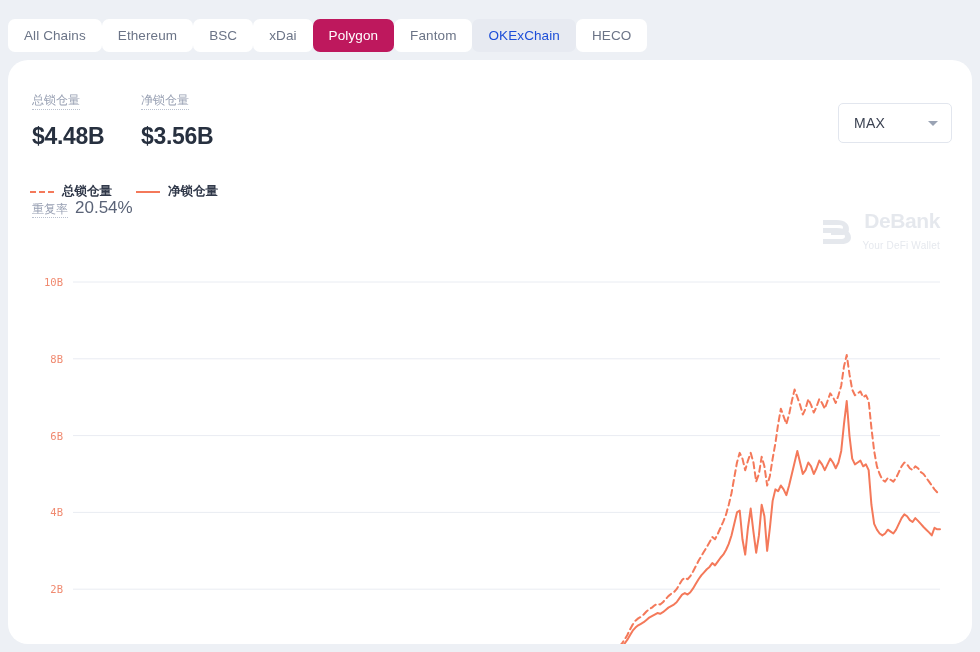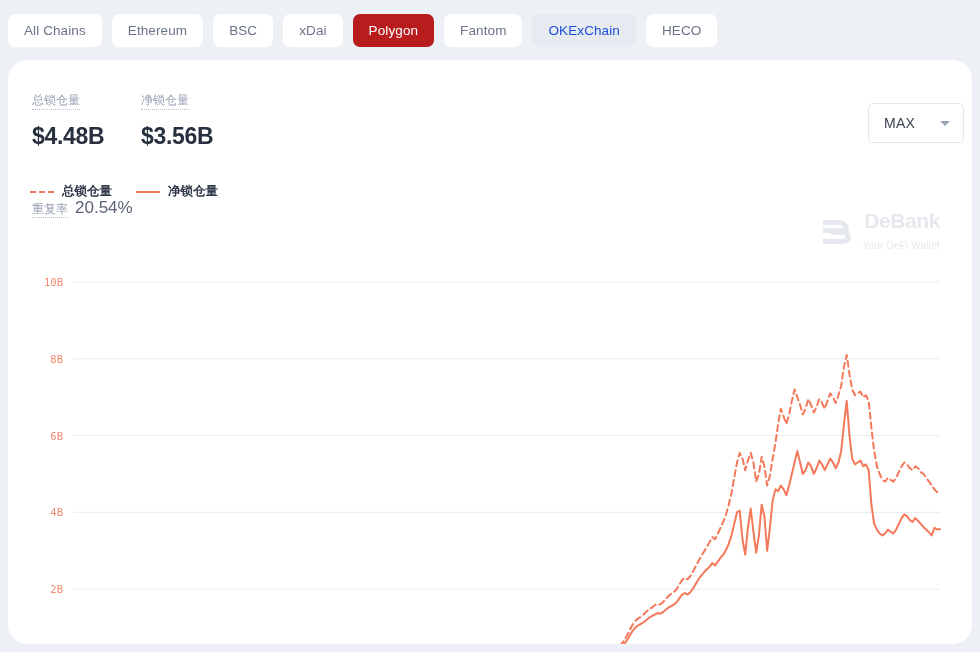--- a/index.html
+++ b/index.html
@@ -4,42 +4,41 @@
 <style>
   * { box-sizing: border-box; margin: 0; padding: 0; }
   html, body {
     width: 980px; height: 652px;
     background: #edf0f5;
     font-family: "Liberation Sans", sans-serif;
     overflow: hidden;
   }
   .chain-tabs {
     display: flex;
-    gap: 10px;
     padding: 9px 8px 0 8px;
     height: 52px;
-    align-items: center;
+    align-items: flex-end;
   }
   .chain-tab {
     background: #ffffff;
     border: none;
     border-radius: 7px;
     height: 33px;
     padding: 0 16px;
     font-size: 13.5px;
     color: #6b7487;
     font-family: "Liberation Sans", sans-serif;
     cursor: pointer;
     display: flex;
     align-items: center;
     justify-content: center;
     white-space: nowrap;
     letter-spacing: .1px;
   }
-  .chain-tab.active { background: #b91c1c; color: #ffffff; }
+  .chain-tab.active { background: #be185d; color: #ffffff; }
   .chain-tab.disabled { background: #e7eaf1; color: #1d4ed8; cursor: default; }
 
   .card {
     position: absolute;
     left: 8px; top: 60px;
     width: 964px; height: 584px;
     background: #ffffff;
     border-radius: 20px;
   }
 
@@ -65,22 +64,22 @@
   .dup-row { position: absolute; left: 24px; top: 138px; display: flex; align-items: baseline; gap: 7px; }
   .dup-label {
     font-size: 12px; color: #98a0b3;
     border-bottom: 1px dotted #b9c0ce;
     padding-bottom: 1px; line-height: 14px;
   }
   .dup-value { font-size: 17px; color: #4c5costatic; color: #5a6377; }
 
   .range-select {
     position: absolute;
-    right: 8px; top: 43px;
-    width: 96px; height: 40px;
+    right: 20px; top: 43px;
+    width: 114px; height: 40px;
     border: 1px solid #e2e6ee;
     border-radius: 5px;
     background: #fff;
     display: flex;
     align-items: center;
     justify-content: space-between;
     padding: 0 13px 0 15px;
     cursor: pointer;
   }
   .range-select .rs-label { font-size: 14px; color: #3b4252; letter-spacing: .3px; }

